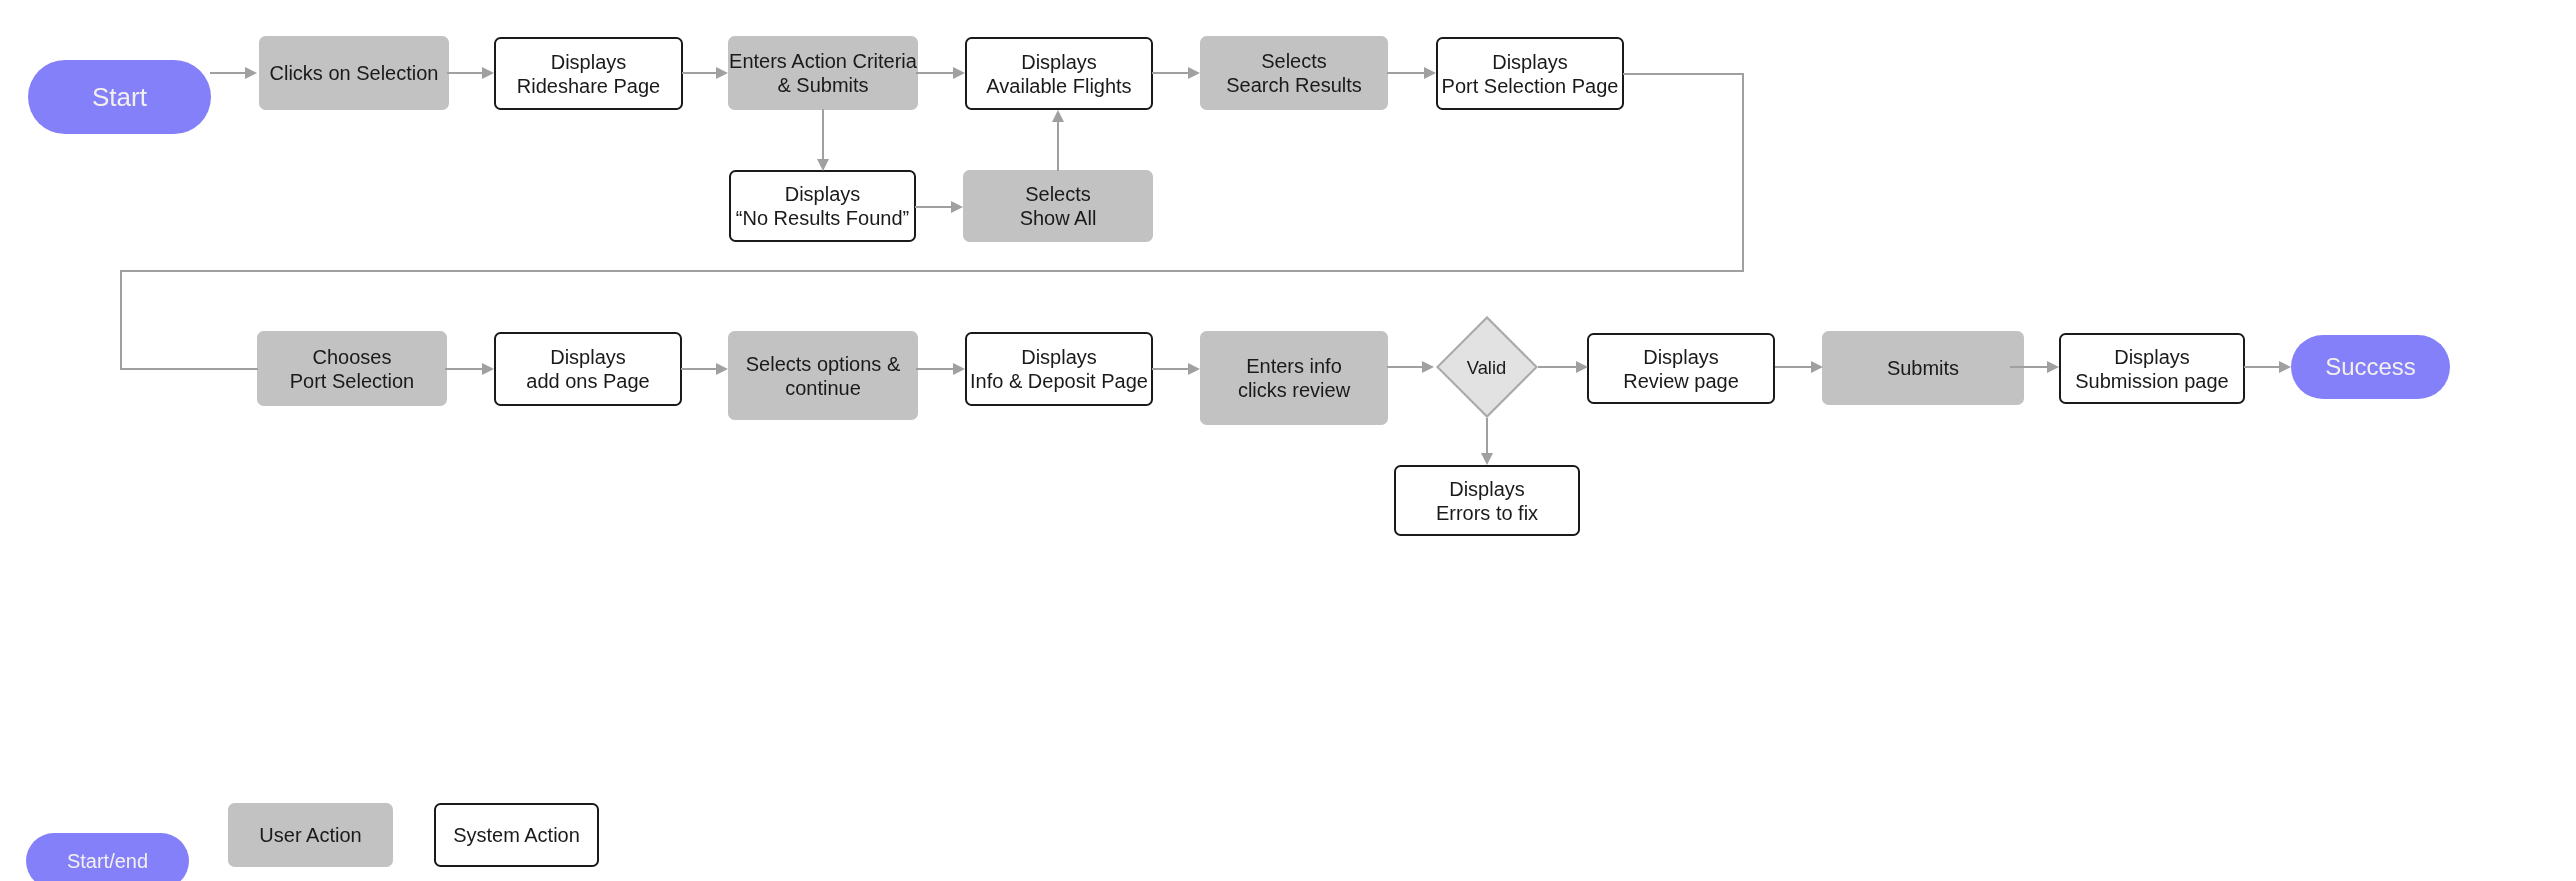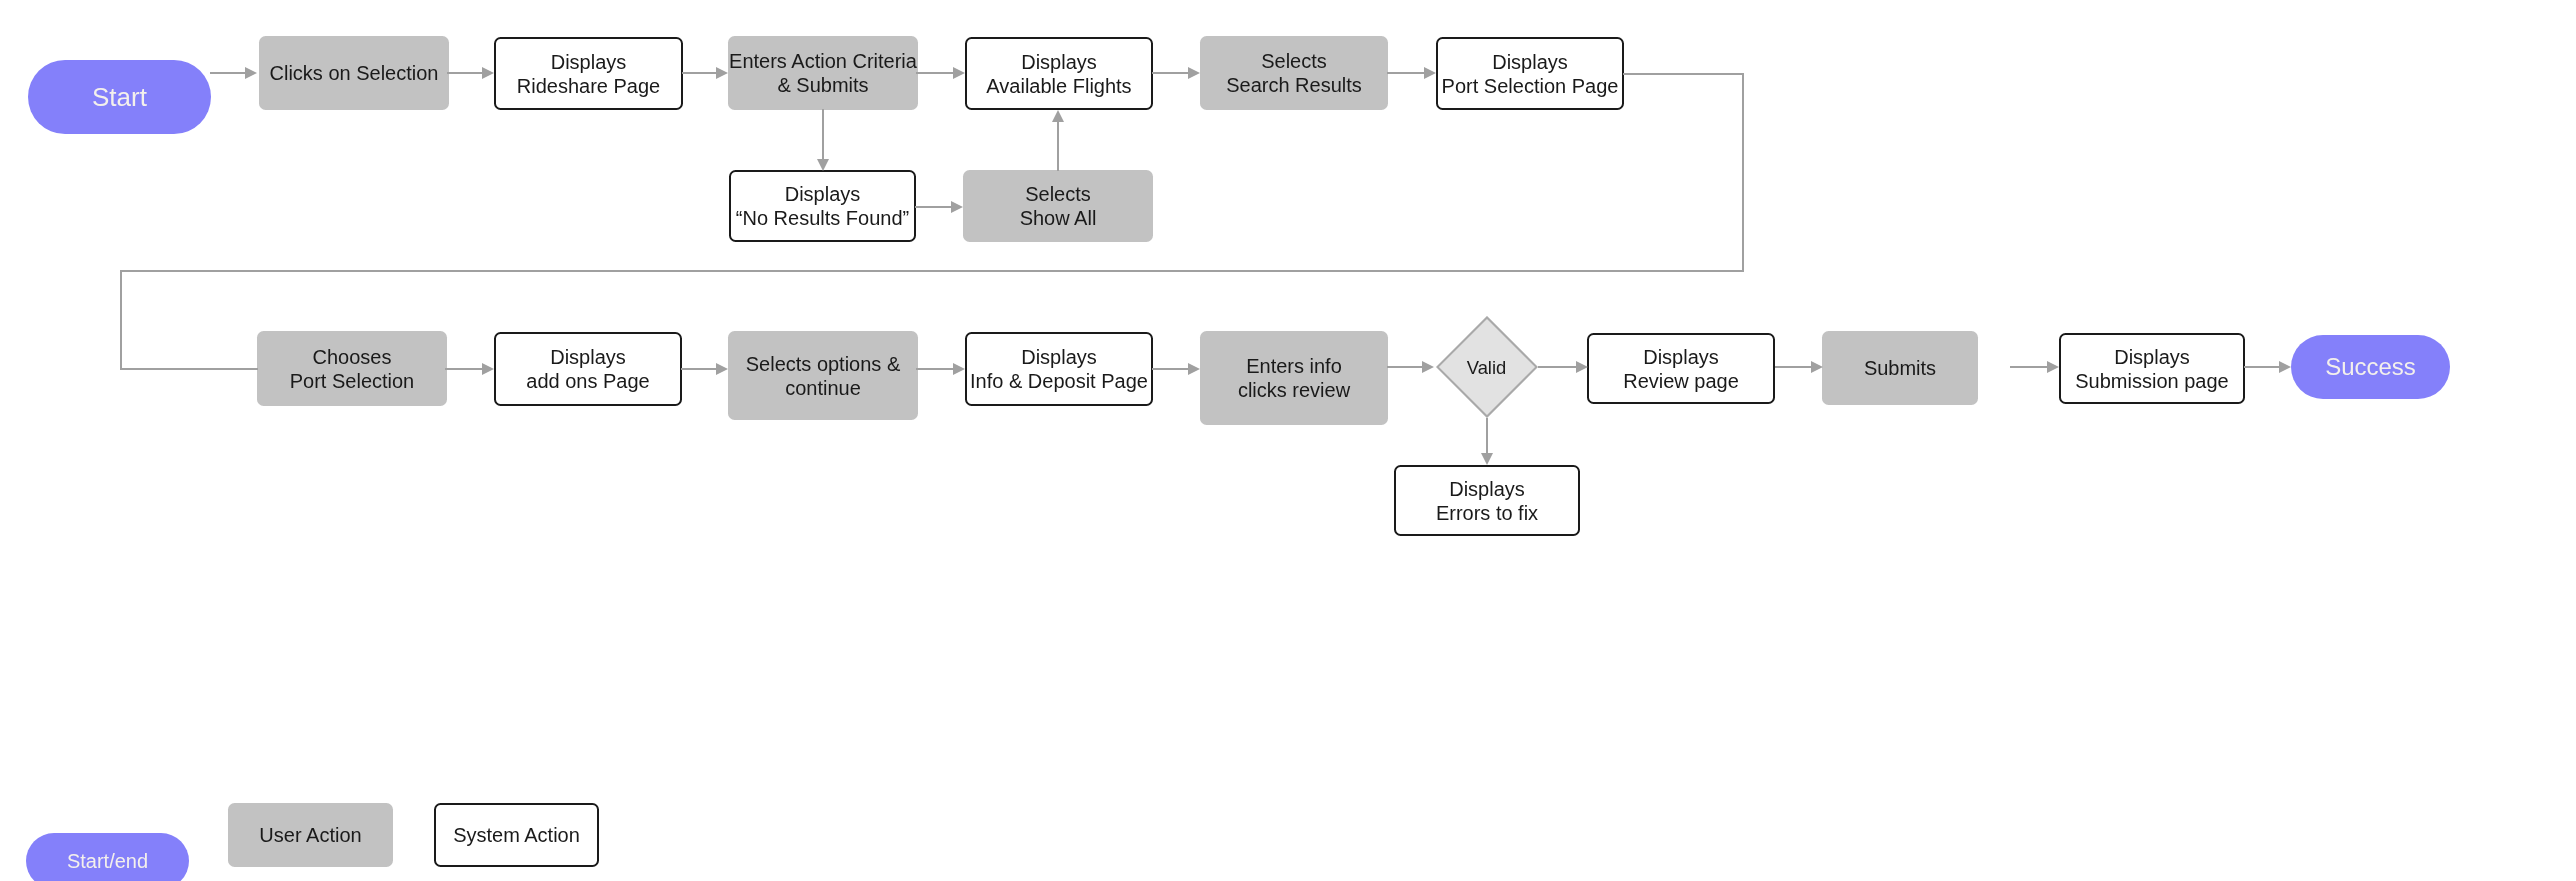--- a/index.html
+++ b/index.html
@@ -129,21 +129,21 @@
       <div class="label" style="font-size: 18.4px;">
         <div>Valid</div>
       </div>
     </div>
     <div class="node system" style="left: 1587px; top: 333px; width: 188px; height: 71px;">
       <div class="label">
         <div>Displays</div>
         <div>Review page</div>
       </div>
     </div>
-    <div class="node user" style="left: 1822px; top: 331px; width: 156px; height: 74px; align-items: center;">
+    <div class="node user" style="left: 1822px; top: 331px; width: 202px; height: 74px; align-items: center;">
       <div class="label">
         <div>Submits</div>
       </div>
     </div>
     <div class="node system" style="left: 2059px; top: 333px; width: 186px; height: 71px;">
       <div class="label">
         <div>Displays</div>
         <div>Submission page</div>
       </div>
     </div>

